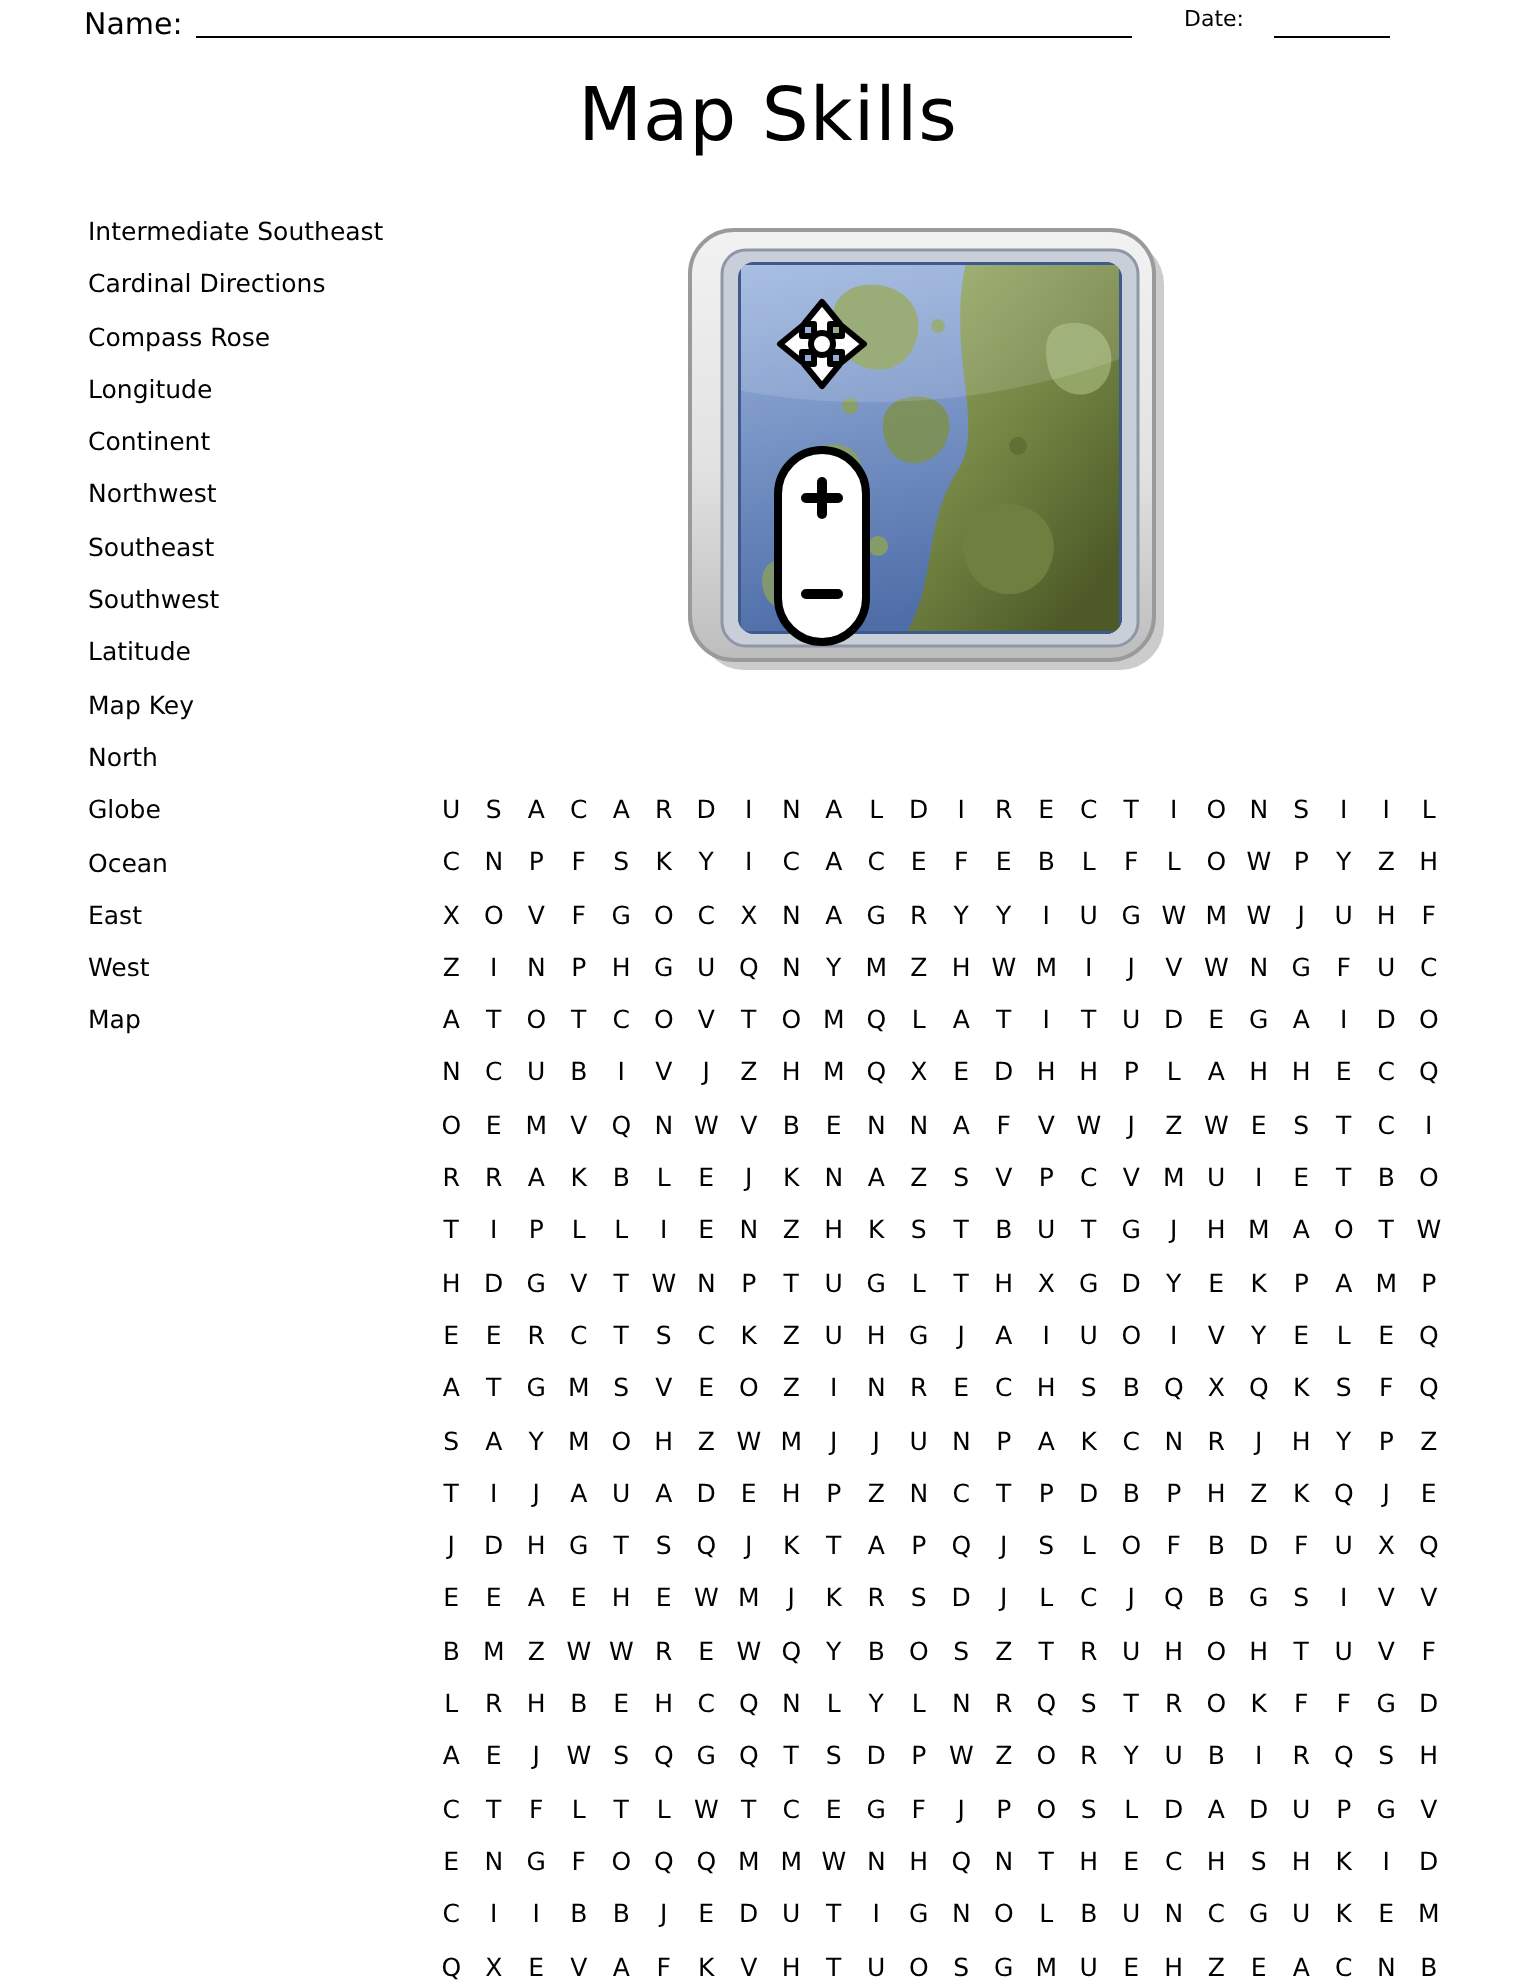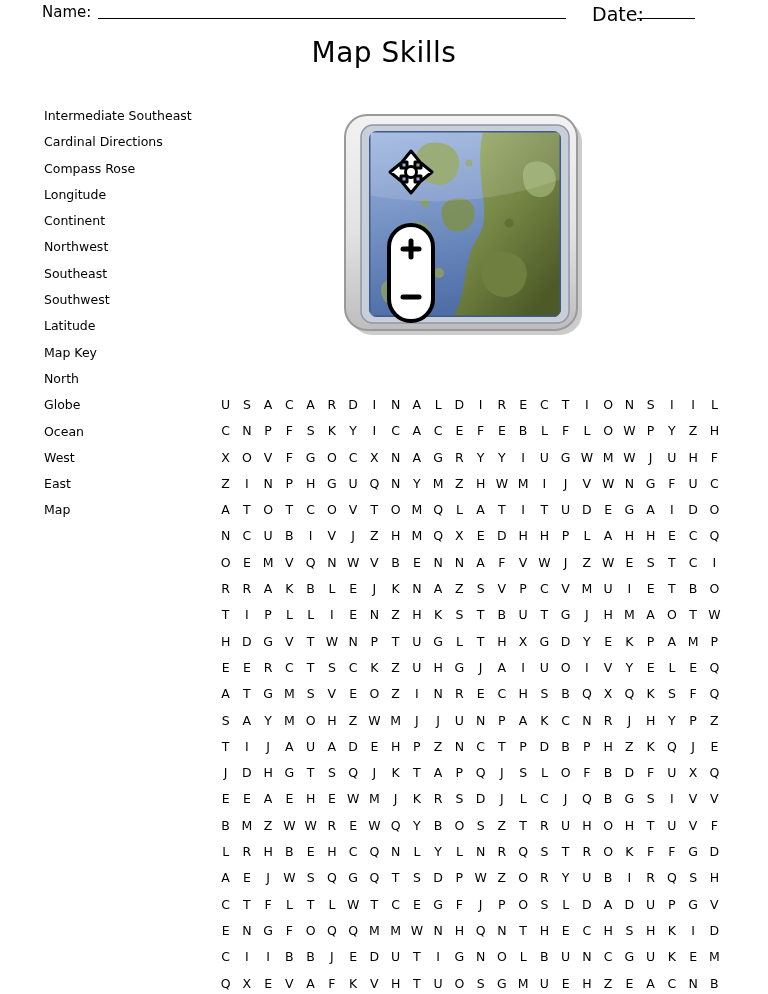--- a/index.html
+++ b/index.html
@@ -34,38 +34,38 @@
     position: absolute;
     left: 98px;
     top: 18px;
     width: 468px;
     border-bottom: 1px solid #000;
   }
   .date-label {
     position: absolute;
     left: 592px;
     top: 3px;
-    font-size: 19px;
+    font-size: 11px;
   }
   .date-line {
     position: absolute;
     left: 637px;
     top: 18px;
     width: 58px;
     border-bottom: 1px solid #000;
   }
 
   
   .title {
     position: absolute;
     top: 36px;
     left: 0;
     width: 768px;
     text-align: center;
-    font-size: 28px;
+    font-size: 37px;
     font-weight: normal;
     font-family: "DejaVu Sans", sans-serif;
     letter-spacing: 0.5px;
   }
 
   
   .wordlist {
     position: absolute;
     left: 44px;
     top: 103px;
@@ -125,22 +125,22 @@
   <div class="wordlist-item">Longitude</div>
   <div class="wordlist-item">Continent</div>
   <div class="wordlist-item">Northwest</div>
   <div class="wordlist-item">Southeast</div>
   <div class="wordlist-item">Southwest</div>
   <div class="wordlist-item">Latitude</div>
   <div class="wordlist-item">Map Key</div>
   <div class="wordlist-item">North</div>
   <div class="wordlist-item">Globe</div>
   <div class="wordlist-item">Ocean</div>
+  <div class="wordlist-item">East</div>
   <div class="wordlist-item">West</div>
-  <div class="wordlist-item">East</div>
   <div class="wordlist-item">Map</div>
 </div>
 
 <div class="illustration">
   <svg width="275" height="250" viewBox="0 0 275 250" xmlns="http://www.w3.org/2000/svg">
     <defs>
       <linearGradient id="frameGrad" x1="0" y1="0" x2="0" y2="1">
         <stop offset="0%" stop-color="#f2f2f2"></stop>
         <stop offset="55%" stop-color="#e2e2e2"></stop>
         <stop offset="100%" stop-color="#bdbdbd"></stop>

